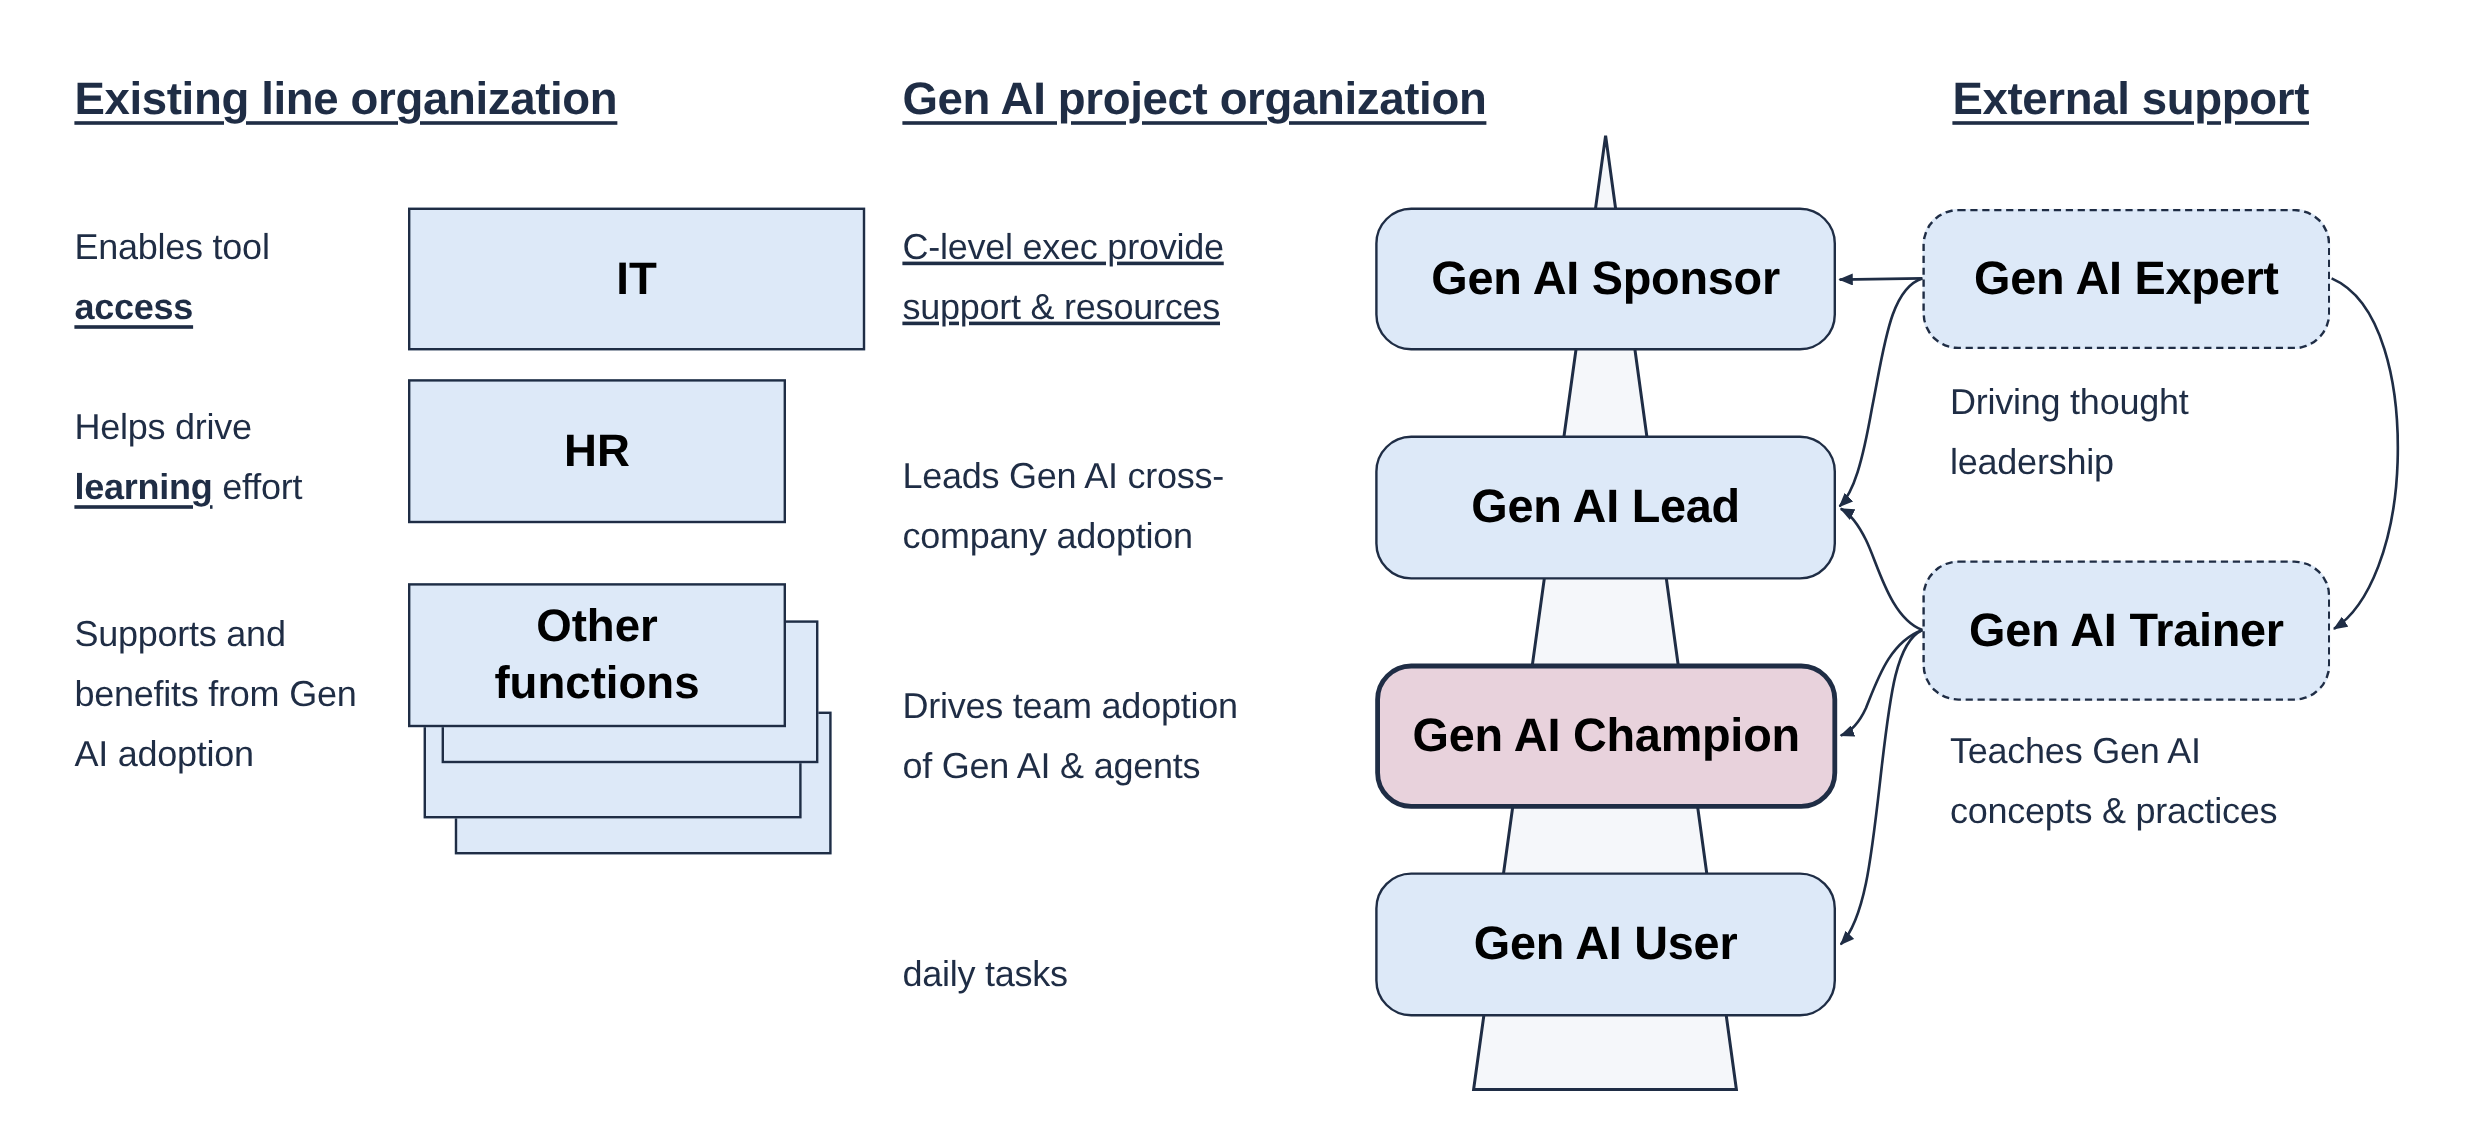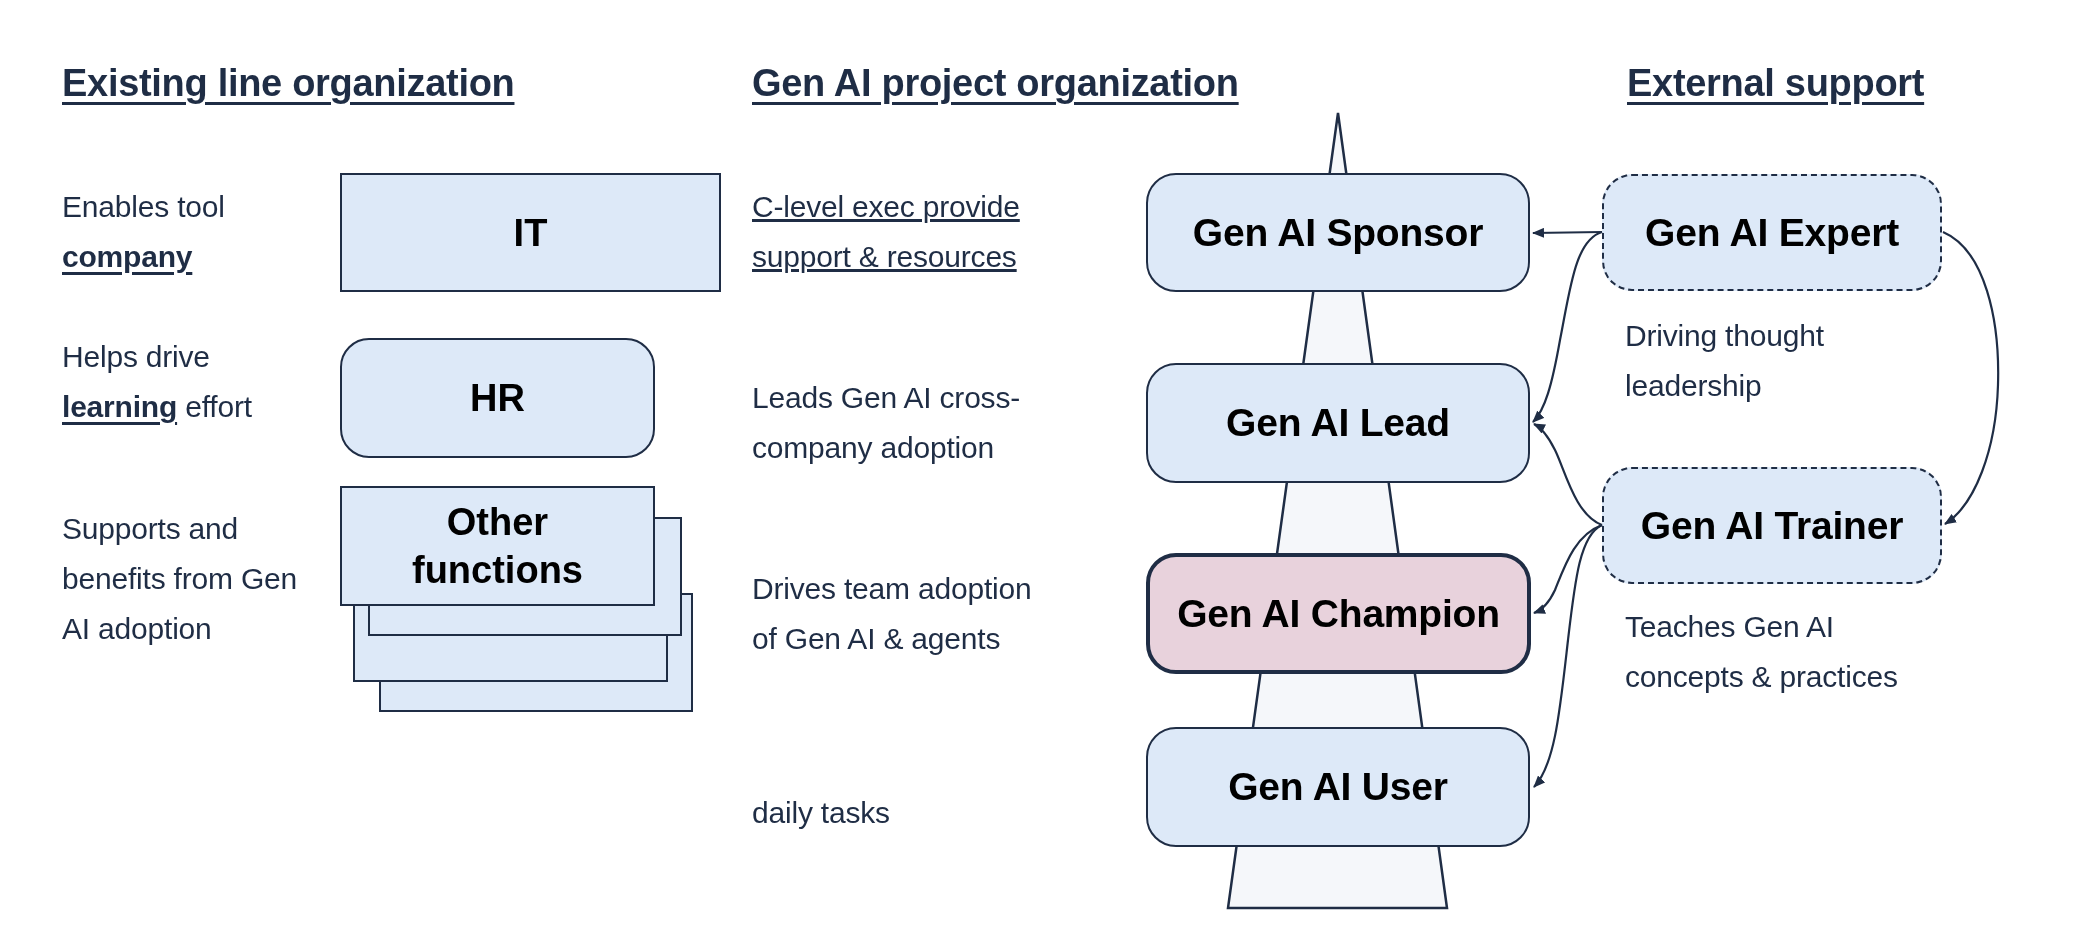--- a/index.html
+++ b/index.html
@@ -28,31 +28,31 @@
 <svg class="overlay" width="2076" height="948">
   <polygon points="1338,113 1447,908 1228,908" fill="#f5f7fa" stroke="#1f2d45" stroke-width="2.5" stroke-linejoin="miter"></polygon>
 </svg>
 
 <div class="abs header" style="left:62px; top:62px;">Existing line organization</div>
 <div class="abs header" style="left:752px; top:62px;">Gen AI project organization</div>
 <div class="abs header" style="left:1627px; top:62px;">External support</div>
 
 <div class="abs desc" style="left:62px; top:182px; width:250px;">
   <span>Enables tool </span><br>
-  <b>company</b>
+  <b>access</b>
 </div>
 <div class="abs rect" style="left:340px; top:173px; width:381px; height:119px;">
   <span>IT</span>
 </div>
 
 <div class="abs desc" style="left:62px; top:332px; width:290px; white-space:nowrap;">
   <span>Helps drive </span><br>
   <b>learning</b><span> effort</span>
 </div>
-<div class="abs rect" style="left:340px; top:338px; width:315px; height:120px;border-radius:29px;">
+<div class="abs rect" style="left:340px; top:316px; width:315px; height:120px;">
   <span>HR</span>
 </div>
 
 <div class="abs desc" style="left:62px; top:504px; width:260px;">Supports and benefits from Gen AI adoption</div>
 
 <div class="abs rect" style="left:379px; top:593px; width:314px; height:119px;"></div>
 <div class="abs rect" style="left:353px; top:562px; width:315px; height:120px;"></div>
 <div class="abs rect" style="left:368px; top:517px; width:314px; height:119px;"></div>
 <div class="abs rect" style="left:340px; top:486px; width:315px; height:120px; flex-direction:column;">
   <span>Other</span>

